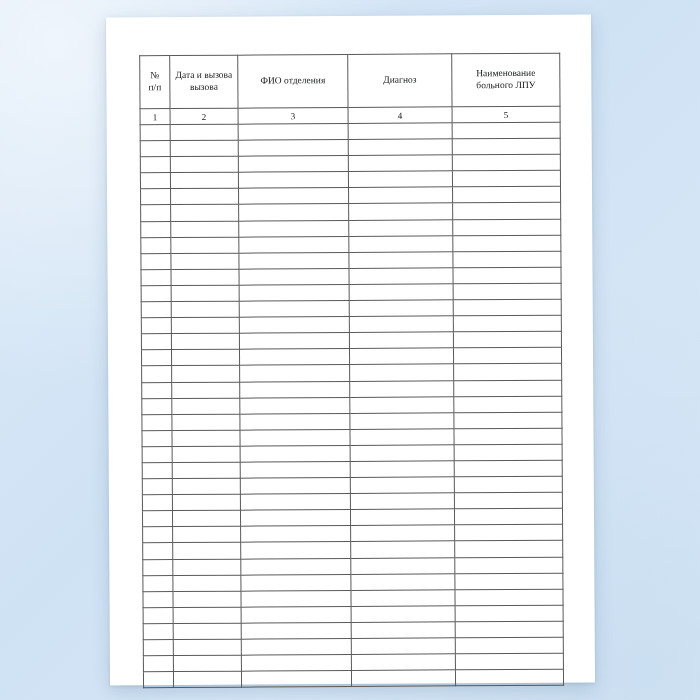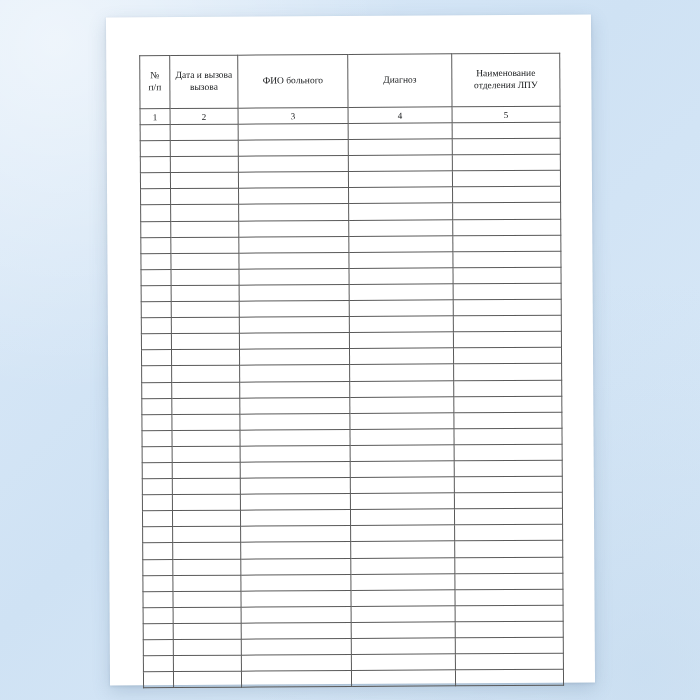--- a/index.html
+++ b/index.html
@@ -101,28 +101,28 @@
           <tr>
             <th>
               <div>№</div>
               <div>п/п</div>
             </th>
             <th>
               <div>Дата и вызова</div>
               <div>вызова</div>
             </th>
             <th>
-              <div>ФИО больного</div>
+              <div>ФИО отделения</div>
             </th>
             <th>
               <div>Диагноз</div>
             </th>
             <th>
               <div>Наименование</div>
-              <div>отделения ЛПУ</div>
+              <div>больного ЛПУ</div>
             </th>
           </tr>
         </thead>
         <tbody>
           <tr class="numrow">
             <td>1</td>
             <td>2</td>
             <td>3</td>
             <td>4</td>
             <td>5</td>

